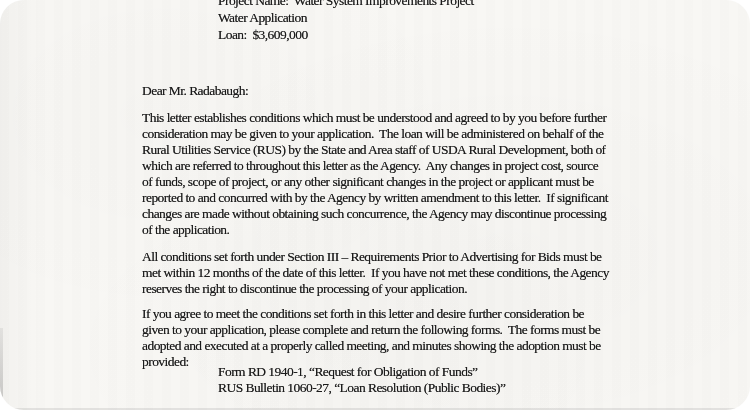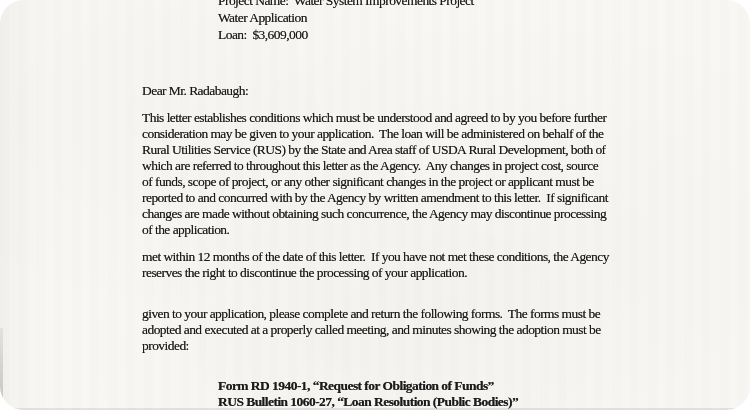--- a/index.html
+++ b/index.html
@@ -31,21 +31,21 @@
 
   .header-block { left: 218px; top: -8px; }
   .header-block .line { line-height: 17px; }
 
   .salutation { top: 83px; line-height: 16px; white-space: pre; }
 
   .para-1 { top: 110px; }
   .para-2 { top: 249px; }
   .para-3 { top: 306px; }
 
-  .forms-list { left: 218px; top: 378px; font-weight: bold; }
+  .forms-list { left: 218px; top: 364px; }
 
   .edge-left {
     position: absolute;
     left: 0; top: 328px;
     width: 3px; height: 82px;
     background: linear-gradient(to bottom, rgba(120,120,120,0.12), rgba(95,95,95,0.30));
   }
   .edge-bottom {
     position: absolute;
     left: 0; bottom: 0;
@@ -71,25 +71,27 @@
       <div class="line">which are referred to throughout this letter as the Agency.  Any changes in project cost, source</div>
       <div class="line">of funds, scope of project, or any other significant changes in the project or applicant must be</div>
       <div class="line">reported to and concurred with by the Agency by written amendment to this letter.  If significant</div>
       <div class="line">changes are made without obtaining such concurrence, the Agency may discontinue processing</div>
       <div class="line">of the application.</div>
     </div>
 
   <div class="block salutation">Dear Mr. Radabaugh:</div>
 
   <div class="block para-2">
+      <div class="line">All conditions set forth under Section III – Requirements Prior to Advertising for Bids must be</div>
       <div class="line">met within 12 months of the date of this letter.  If you have not met these conditions, the Agency</div>
       <div class="line">reserves the right to discontinue the processing of your application.</div>
     </div>
 
   <div class="block para-3">
+      <div class="line">If you agree to meet the conditions set forth in this letter and desire further consideration be</div>
       <div class="line">given to your application, please complete and return the following forms.  The forms must be</div>
       <div class="line">adopted and executed at a properly called meeting, and minutes showing the adoption must be</div>
       <div class="line">provided:</div>
     </div>
 
   <div class="block forms-list">
       <div class="line">Form RD 1940-1, “Request for Obligation of Funds”</div>
       <div class="line">RUS Bulletin 1060-27, “Loan Resolution (Public Bodies)”</div>
     </div>
 

